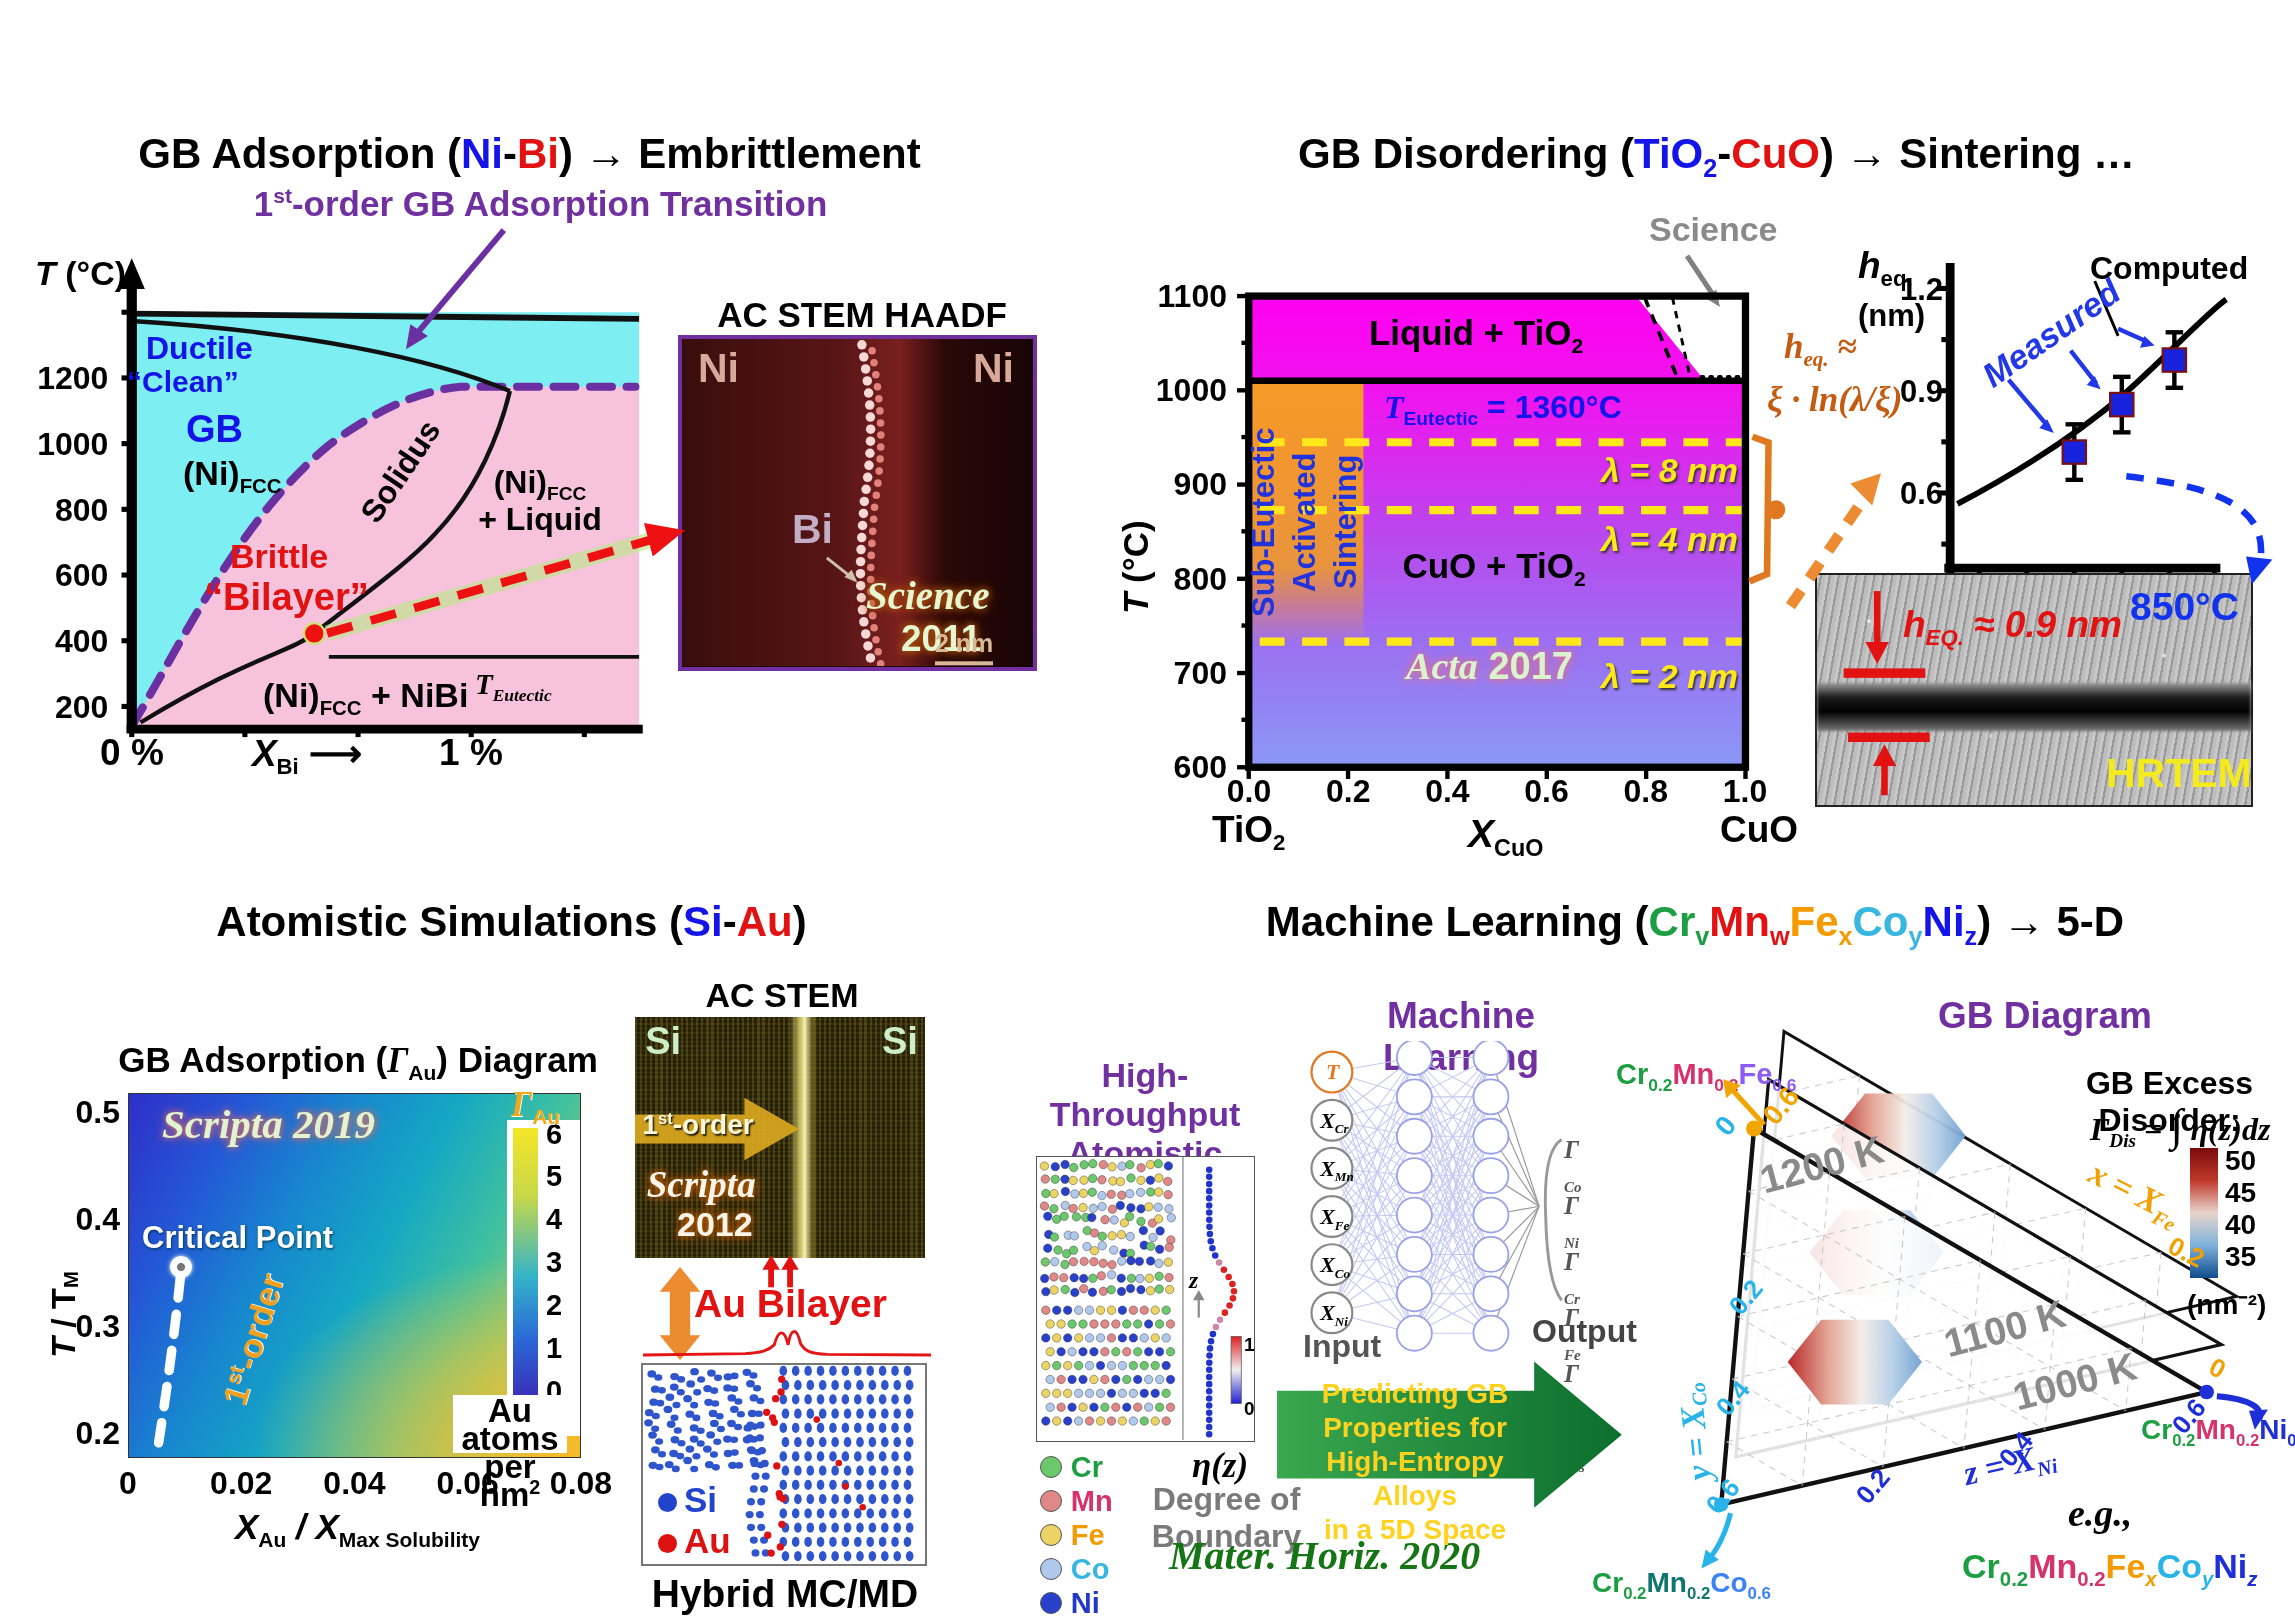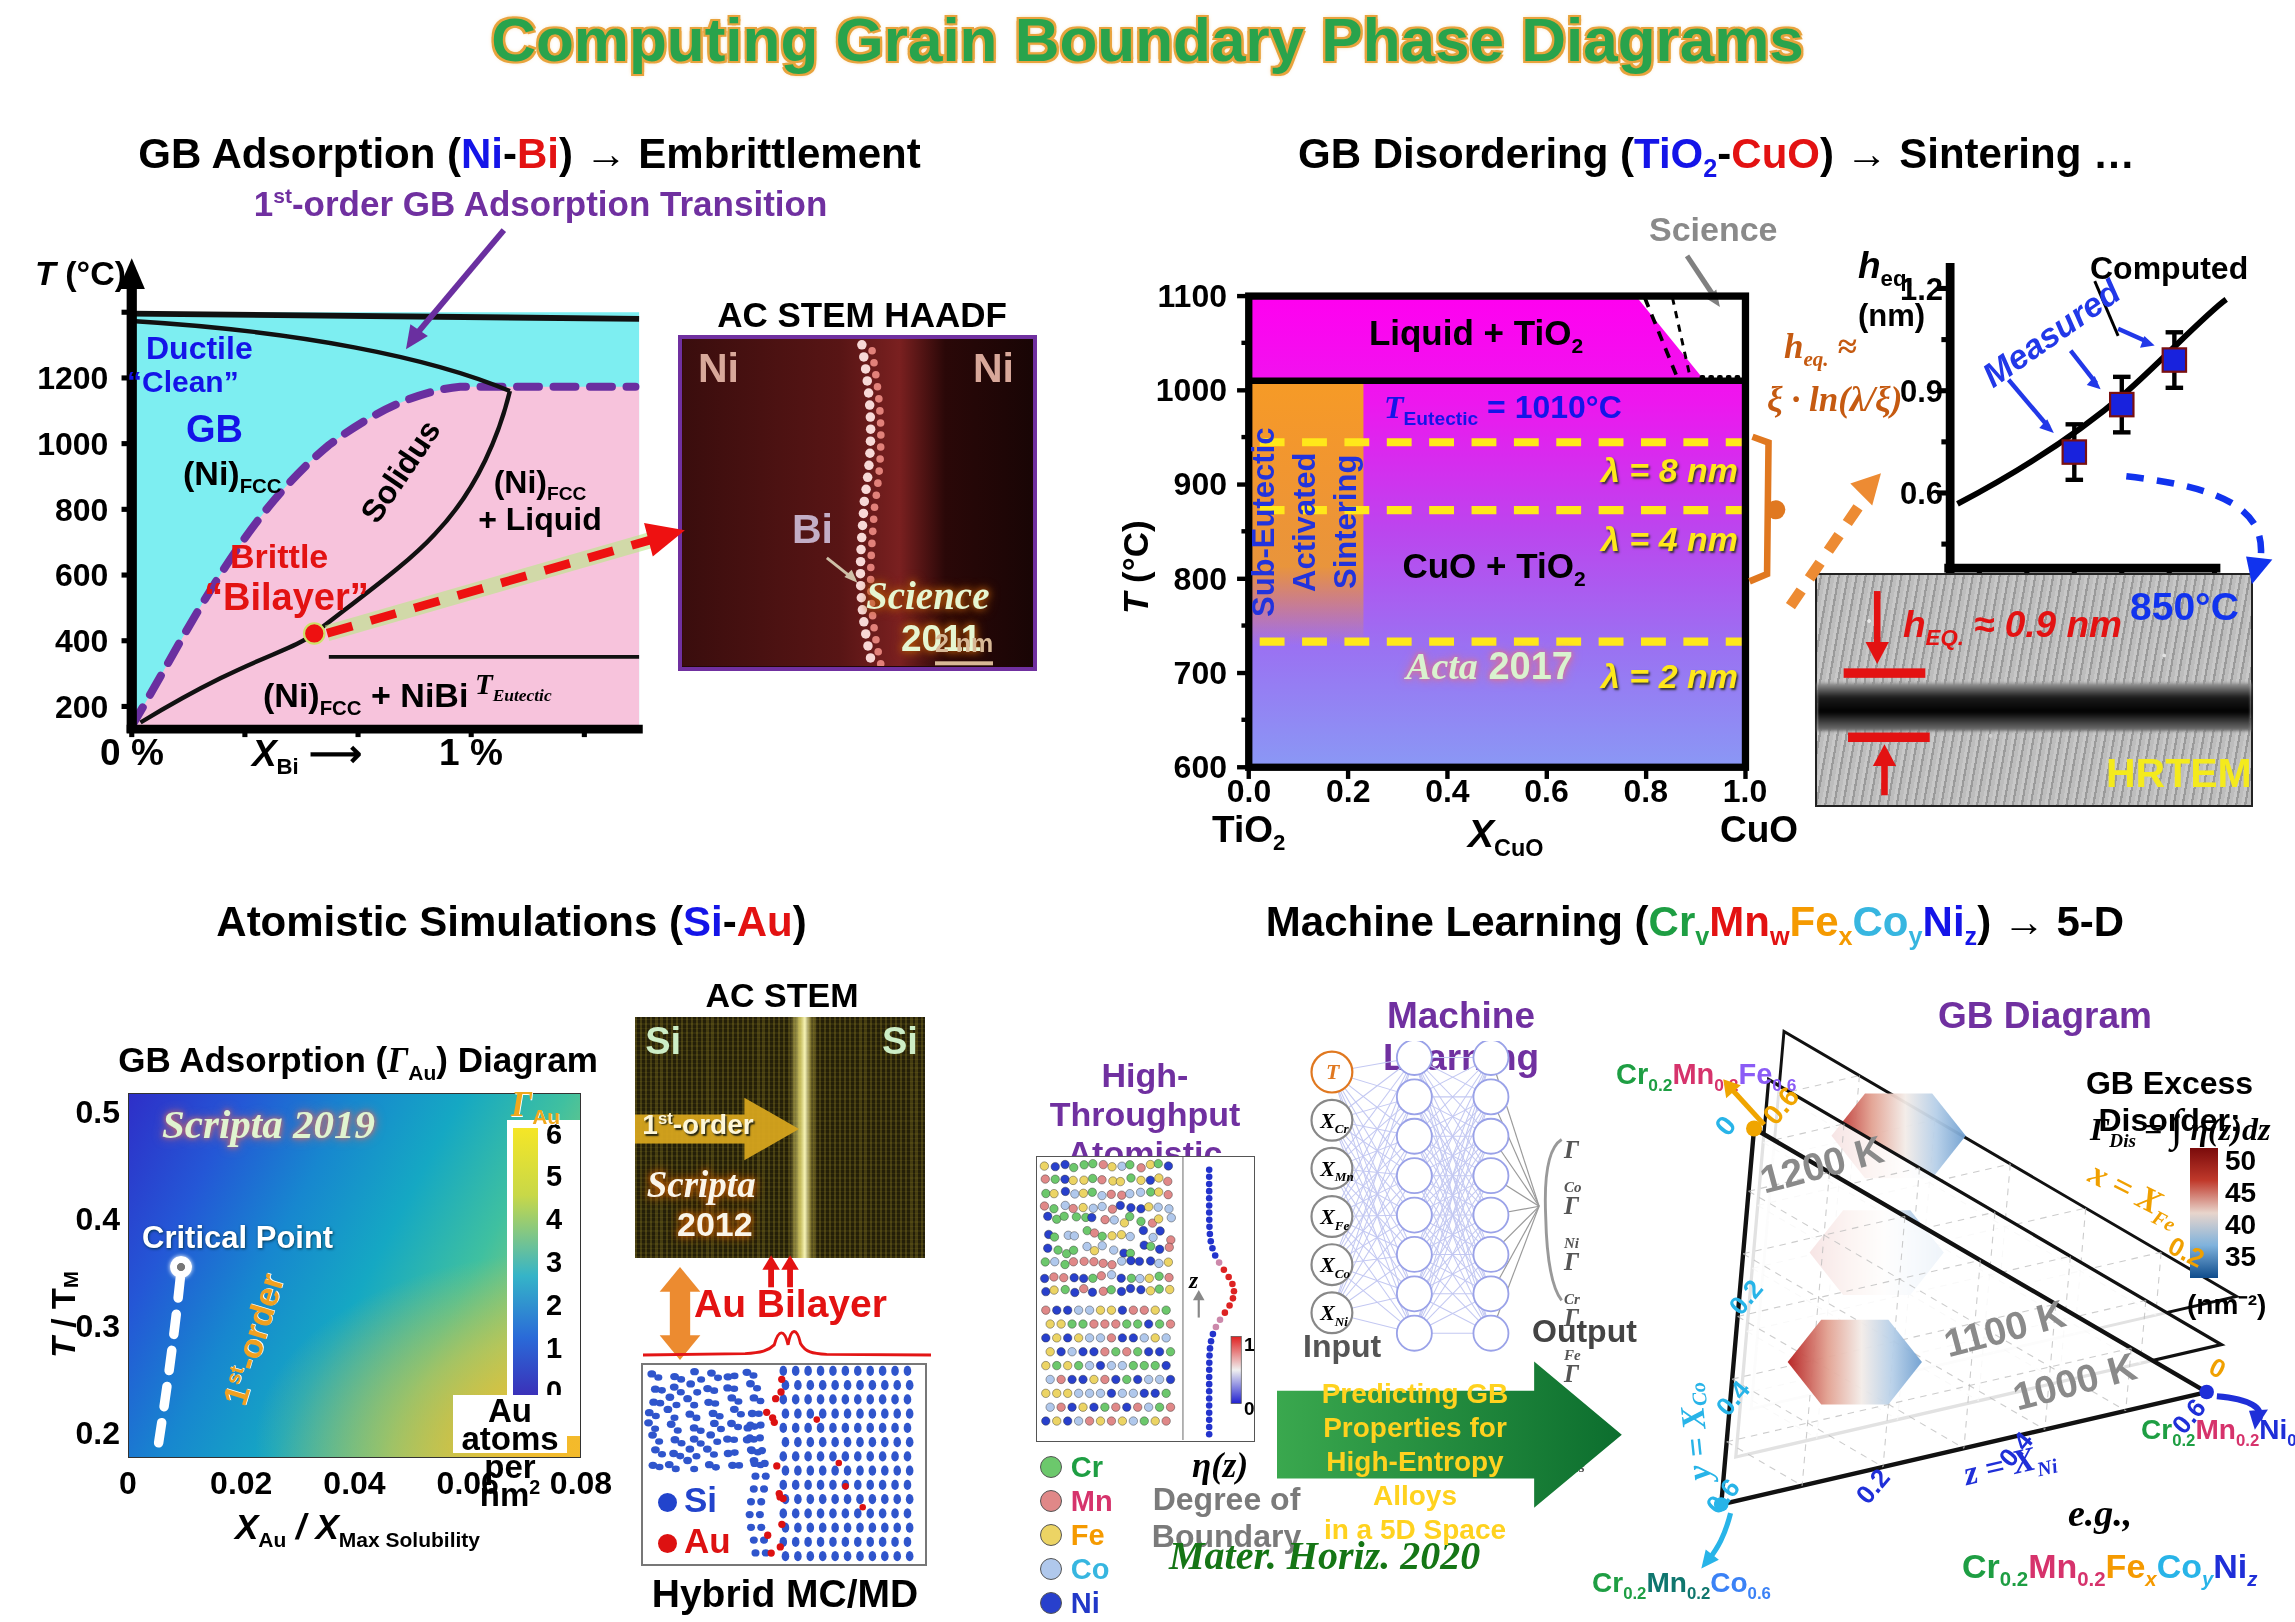--- a/index.html
+++ b/index.html
@@ -24,21 +24,20 @@
 #q3xt span{width:80px}
 #heqxt span{width:73px}
 #gacbt span{line-height:29px}
 svg{display:block}
 </style>
 </head>
 <body>
 
 <div id="page">
 
-  <div id="mainTitle" class="abs b ctr" style="left:0;top:4.4px;width:2295px;font-size:62px">Computing Grain Boundary Phase Diagrams</div>
 
   <div class="abs b ctr" style="left:22px;top:130px;width:1015px;font-size:42px">
     <span>GB Adsorption (</span><span class="blue">Ni</span><span>-</span><span class="red">Bi</span><span>) </span><span>→</span><span> Embrittlement</span>
   </div>
 
   <div class="abs b purple" style="left:241px;top:184px;width:599px;font-size:35px;text-align:center">
     <span>1</span><sup>st</sup><span>-order GB Adsorption Transition</span>
   </div>
 
   <svg class="abs" style="left:22px;top:248px" width="621" height="511" viewBox="0 0 850 700">
@@ -225,21 +224,21 @@
         <line x1="256" y1="730" x2="256" y2="746"></line>
         <line x1="392" y1="730" x2="392" y2="746"></line>
         <line x1="528" y1="730" x2="528" y2="746"></line>
         <line x1="664" y1="730" x2="664" y2="746"></line>
         <line x1="800" y1="730" x2="800" y2="746"></line>
     </g>
     <rect x="120" y="85" width="680" height="645" fill="none" stroke="#000" stroke-width="10"></rect>
   </svg>
   <div class="abs b" style="left:1649px;top:210px;font-size:34px;color:#8a8a8a;text-shadow:1.5px 1.5px 0 #fff">Science</div>
   <div class="abs b ctr" style="left:1337px;top:313px;width:278px;font-size:35px"><span>Liquid + TiO</span><sub>2</sub></div>
-  <div class="abs b blue" style="left:1384px;top:389px;font-size:32px"><span class="i ser">T</span><sub>Eutectic</sub><span> = 1010°C</span></div>
+  <div class="abs b blue" style="left:1384px;top:389px;font-size:32px"><span class="i ser">T</span><sub>Eutectic</sub><span> = 1360°C</span></div>
   <div class="abs b i rt" style="left:1523px;top:451px;width:215px;font-size:34px;color:#ffe81a;text-shadow:1.5px 1.5px 2.2px #333">λ = 8 nm</div>
   <div class="abs b i rt" style="left:1523px;top:520px;width:215px;font-size:34px;color:#ffe81a;text-shadow:1.5px 1.5px 2.2px #333">λ = 4 nm</div>
   <div class="abs b i rt" style="left:1523px;top:657px;width:215px;font-size:34px;color:#ffe81a;text-shadow:1.5px 1.5px 2.2px #333">λ = 2 nm</div>
   <div class="abs b vtext ctr" style="left:1246px;top:387px;height:270px;font-size:31px;color:#2233dd">Sub-Eutectic</div>
   <div class="abs b vtext ctr" style="left:1287px;top:387px;height:270px;font-size:31px;color:#2233dd">Activated</div>
   <div class="abs b vtext ctr" style="left:1328px;top:387px;height:270px;font-size:31px;color:#2233dd">Sintering</div>
   <div class="abs b ctr" style="left:1388px;top:546px;width:212px;font-size:35px"><span>CuO + TiO</span><sub>2</sub></div>
   <div class="abs b ctr" style="left:1380px;top:644px;width:219px;font-size:38px;color:#d9f2cf;text-shadow:0 0 5.8px #e0708a,0 0 10.2px #e0708a"><span class="i ser">Acta</span><span> 2017</span></div>
   <div class="abs b vtext" style="left:1116px;top:453px;height:161px;font-size:35px"><span class="i">T</span><span> (°C)</span></div>
   <div id="q2yt" class="abs b rt ticksy" style="left:1147px;top:280px;width:80px;height:503px;font-size:32px">

